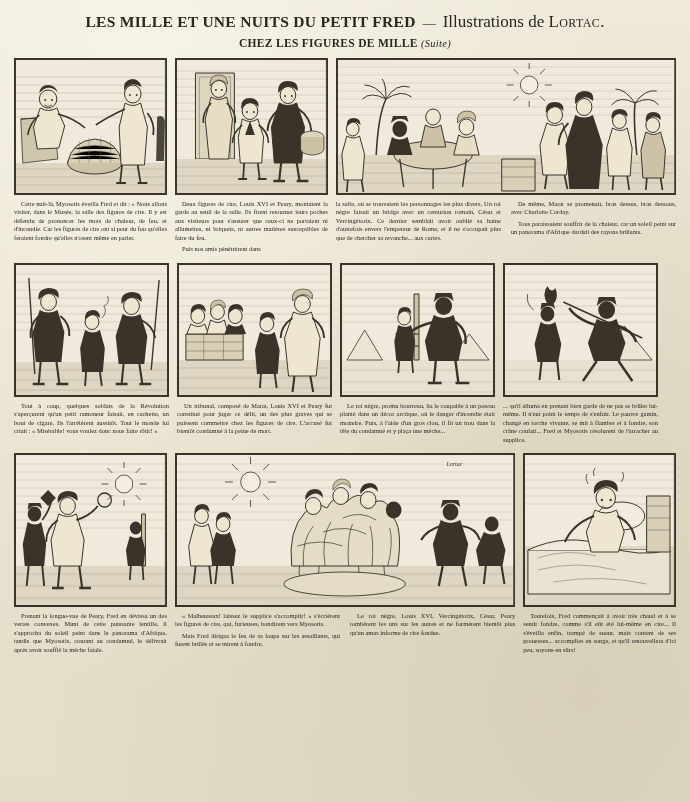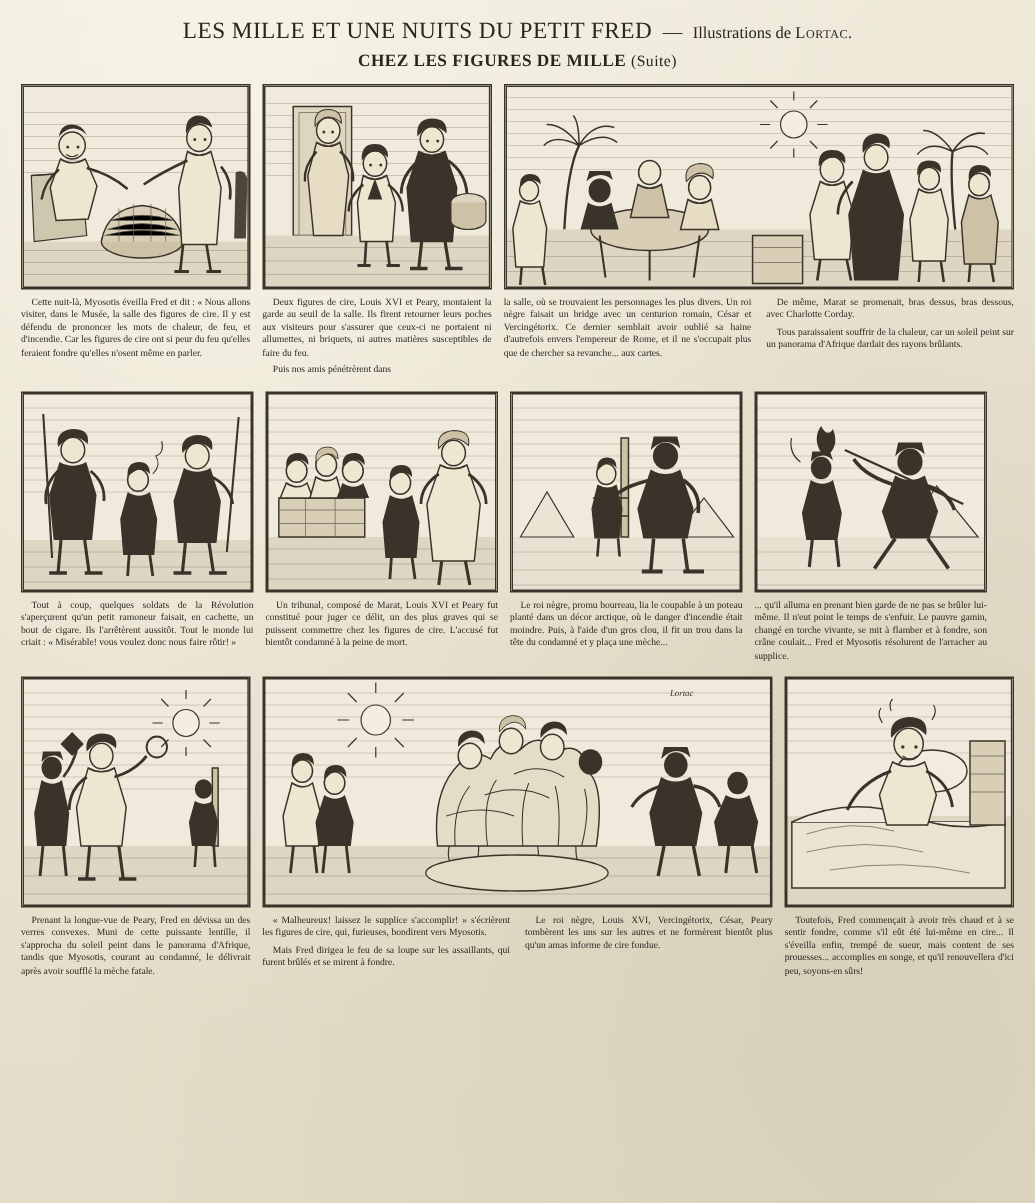--- a/index.html
+++ b/index.html
@@ -32,45 +32,46 @@
     height: 100%;
   }
 
   
   .masthead {
     text-align: center;
     white-space: nowrap;
   }
   .masthead .main-title {
     font-family: "Liberation Serif", serif;
-    font-weight: normal;
+    font-weight: bold;
     font-size: 15.5px;
     letter-spacing: 0.3px;
   }
   .masthead .dash {
     font-size: 13px;
     padding: 0 3px;
   }
   .masthead .byline {
-    font-size: 11px;
+    font-size: 17px;
     font-style: normal;
   }
   .masthead .byline .artist {
     font-variant: small-caps;
     letter-spacing: 0.4px;
   }
   .subtitle {
     text-align: center;
     font-weight: bold;
     font-size: 11.5px;
     margin-top: 5px;
     letter-spacing: 0.3px;
   }
   .subtitle .suite {
     font-weight: normal;
+    font-style: italic;
     font-size: 10.5px;
   }
 
   
   .row {
     display: flex;
     gap: 8px;
     margin-top: 9px;
   }
   .cell {

